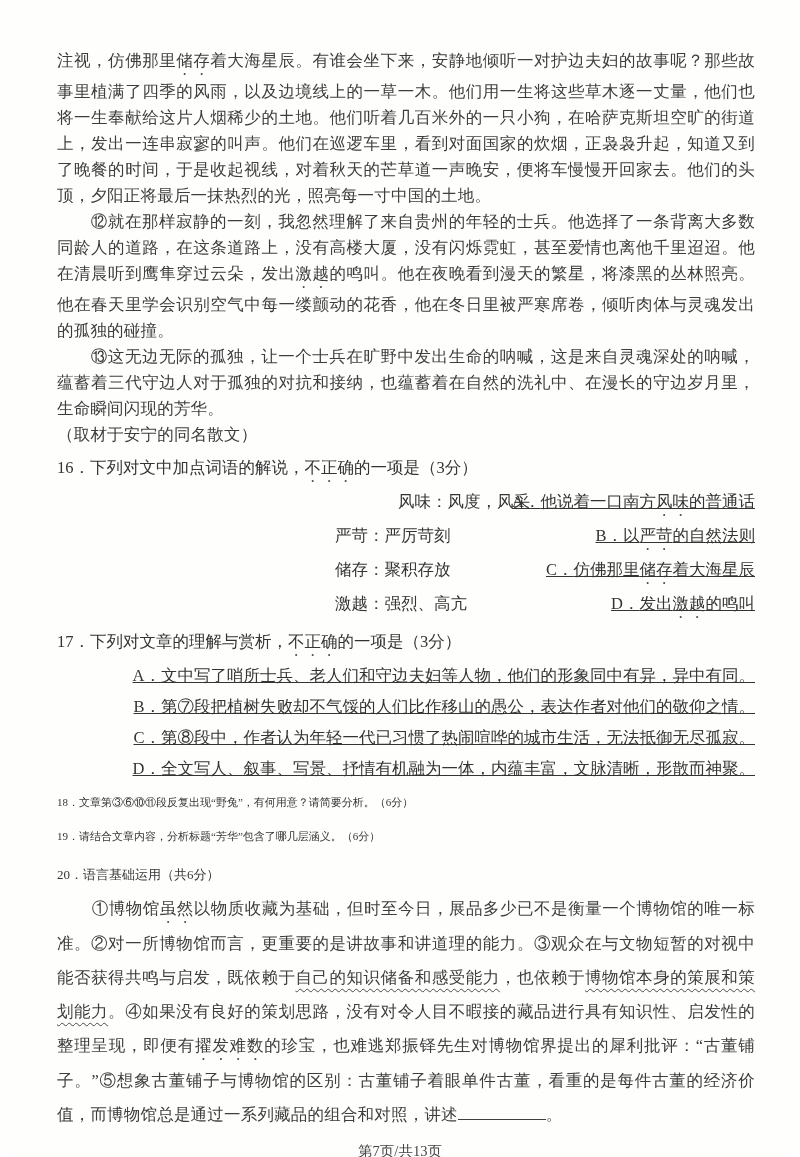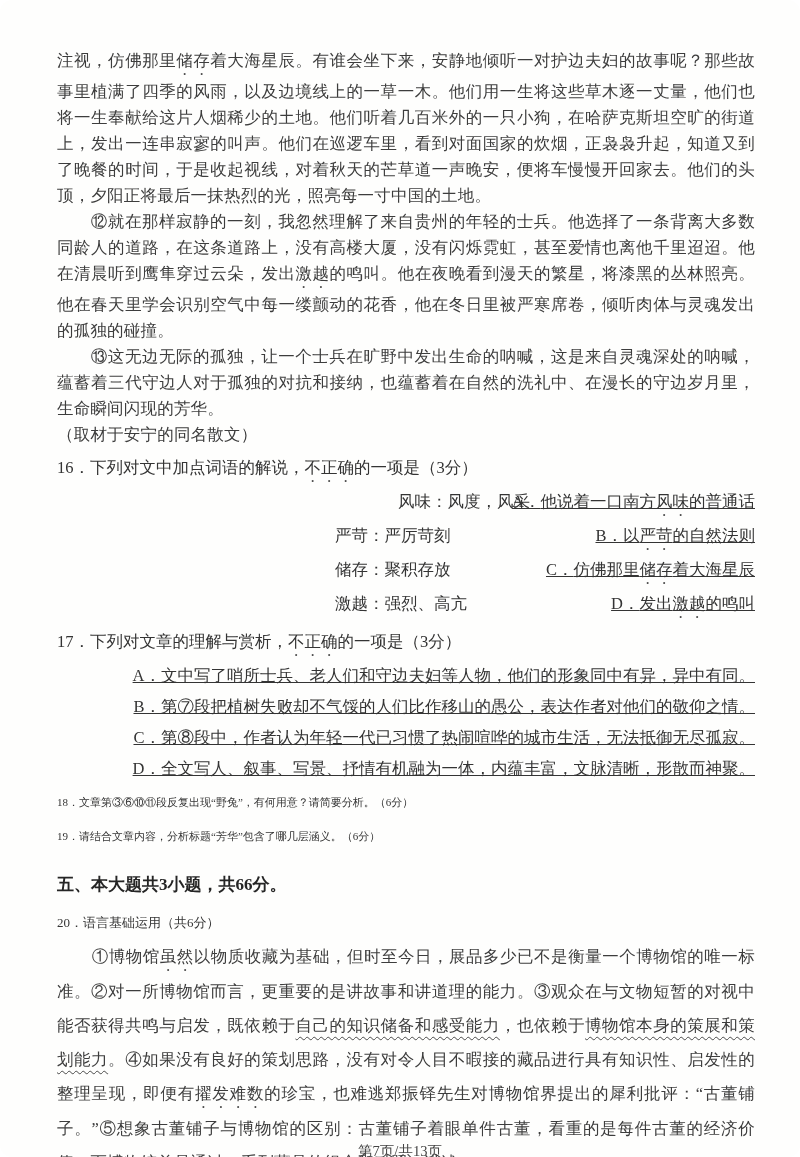--- a/index.html
+++ b/index.html
@@ -96,20 +96,19 @@
         <span class="opt-label">C．</span><span>第⑧段中，作者认为年轻一代已习惯了热闹喧哗的城市生活，无法抵御无尽孤寂。</span>
       </div>
       <div class="q-option">
         <span class="opt-label">D．</span><span>全文写人、叙事、写景、抒情有机融为一体，内蕴丰富，文脉清晰，形散而神聚。</span>
       </div>
     </div>
 
     <div class="one-line">18．文章第③⑥⑩⑪段反复出现“野兔”，有何用意？请简要分析。（6分）</div>
     <div class="one-line">19．请结合文章内容，分析标题“芳华”包含了哪几层涵义。（6分）</div>
 
-    <div class="section-header">五、本大题共3小题，共66分。</div>
     <div class="q20-heading">20．语言基础运用（共6分）</div>
     <p class="q20-passage"><span>①博物馆</span><span class="em-dots">虽然</span><span>以物质收藏为基础，但时至今日，展品多少已不是衡量一个博物馆的唯一标准。②对一所博物馆而言，更重要的是讲故事和讲道理的能力。③观众在与文物短暂的对视中能否获得共鸣与启发，既依赖于</span><span class="em-wavy">自己的知识储备和感受能力</span><span>，也依赖于</span><span class="em-wavy">博物馆本身的策展和策划能力</span><span>。④如果没有良好的策划思路，没有对令人目不暇接的藏品进行具有知识性、启发性的整理呈现，即便有</span><span class="em-dots">擢发难数</span><span>的珍宝，也难逃郑振铎先生对博物馆界提出的犀利批评：“古董铺子。”⑤想象古董铺子与博物馆的区别：古董铺子着眼单件古董，看重的是每件古董的经济价值，而博物馆总是通过一系列藏品的组合和对照，讲述</span><span class="em-blank"></span><span>。</span></p>
 
   </div>
 
   <div class="footer">第7页/共13页</div>
 </div>
 
 </body></html>

